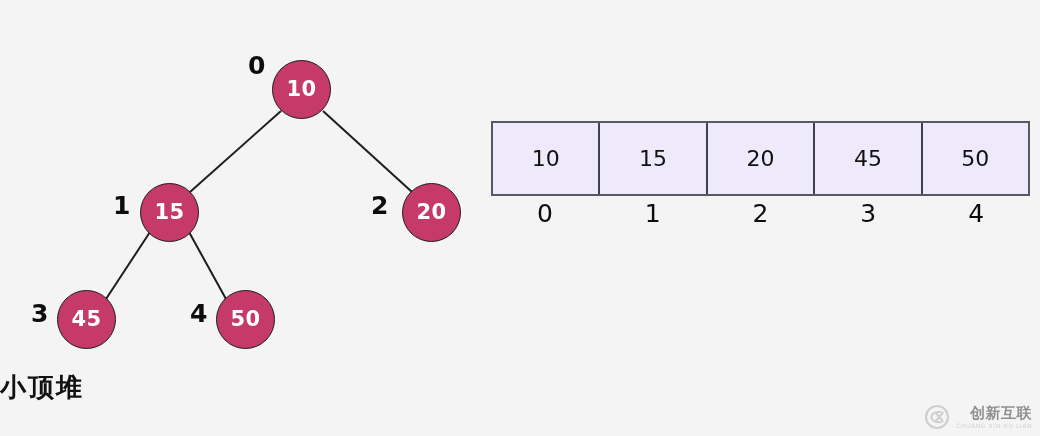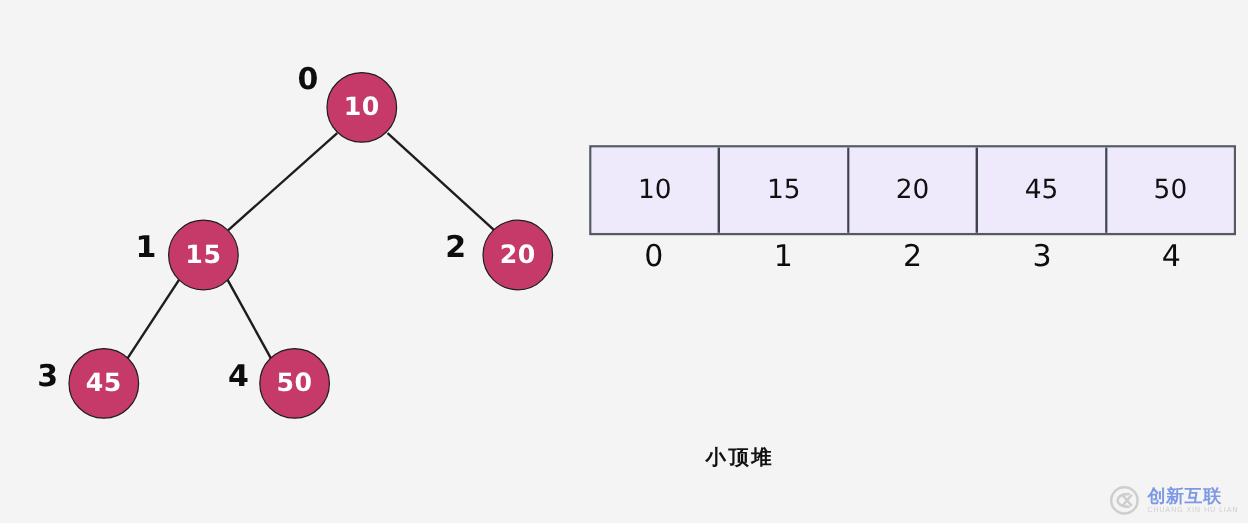--- a/index.html
+++ b/index.html
@@ -59,27 +59,26 @@
     font-size: 25px;
     font-weight: bold;
     color: #0d0d0d;
     line-height: 1;
   }
   #tree-caption {
     position: absolute;
     left: 0;
     top: 370px;
     width: 600px;
-    text-align: right;
+    text-align: left;
     font-family: "DejaVu Sans", sans-serif;
-    font-size: 17px;
+    font-size: 26px;
     font-weight: bold;
     color: #111111;
     letter-spacing: 2px;
-    padding-left: 45px;
   }
 
   
   #array-panel {
     position: absolute;
     left: 491px;
     top: 121px;
   }
   #array-row {
     display: flex;
@@ -132,22 +131,23 @@
     flex: none;
   }
   #watermark-text {
     display: flex;
     flex-direction: column;
     line-height: 1;
   }
   #watermark-cn {
     font-size: 15px;
     font-weight: bold;
-    color: #1d4ed8;
+    color: #404040;
     letter-spacing: 0.5px;
+    text-align: right;
   }
   #watermark-en {
     font-size: 6px;
     color: #b4b4b4;
     letter-spacing: 0.6px;
     margin-top: 2px;
   }
 </style>
 </head>
 <body>

